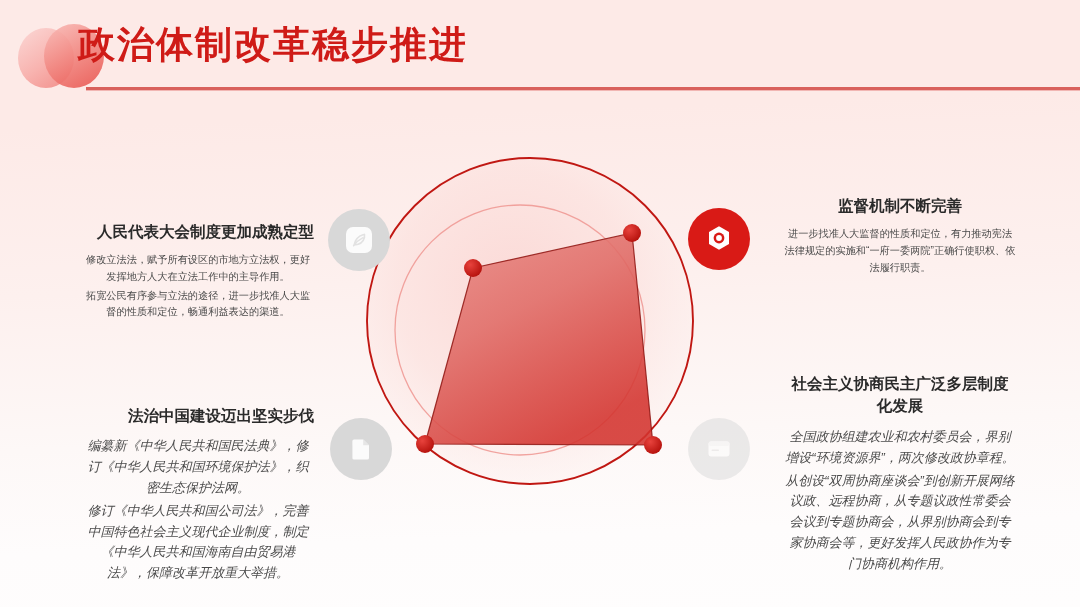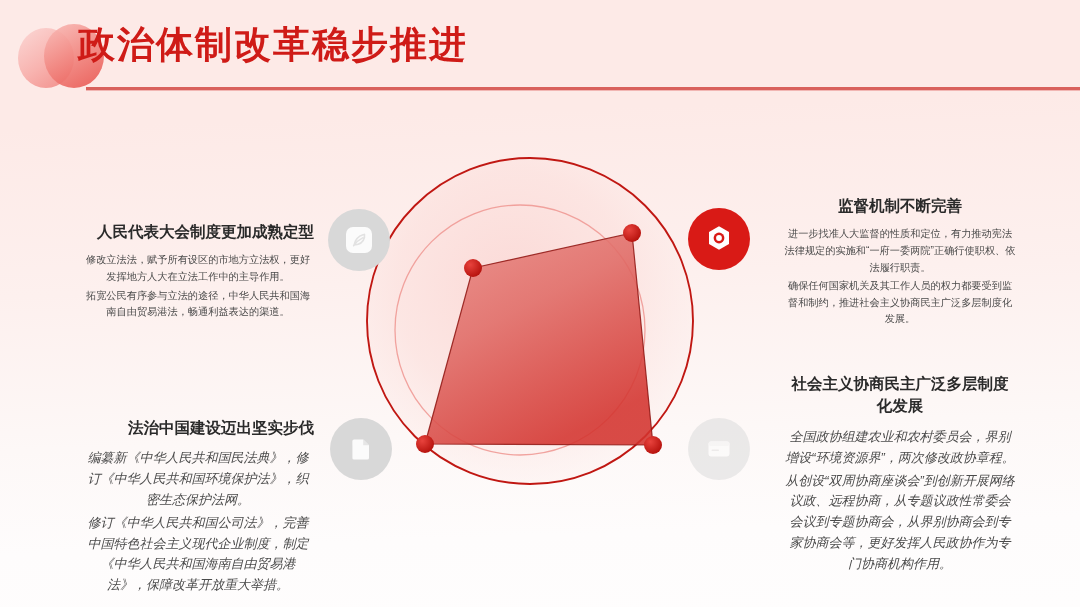--- a/index.html
+++ b/index.html
@@ -52,21 +52,21 @@
     margin:0 0 2px 0;
   }
   .left  { left:82px;  }
   .left h3 { text-align:right;margin-top:33px; }
   .left p  { text-align:center; }
   .right { left:784px; }
   .right h3 { text-align:center; }
   .right p  { text-align:center; }
 
   .b-tl { top:188px; }
-  .b-bl { top:384px; }
+  .b-bl { top:372px; }
   .b-tr { top:195px; }
   .b-br { top:373px; }
   .b-bl p, .b-br p { font-size:13px; line-height:1.6;font-style:italic; }
 
   
   .diagram { position:absolute; left:300px; top:120px; width:480px; height:400px; }
   .diagram svg { position:absolute; left:0; top:0; }
 
   
   .badge {
@@ -92,33 +92,32 @@
   <div class="deco-wrap">
     <span class="deco-circle deco-a"></span>
     <span class="deco-circle deco-b"></span>
   </div>
   <h1 class="title">政治体制改革稳步推进</h1>
   <div class="title-rule"></div>
 
   <div class="block left b-tl">
     <h3>人民代表大会制度更加成熟定型</h3>
     <p>修改立法法，赋予所有设区的市地方立法权，更好发挥地方人大在立法工作中的主导作用。</p>
-    <p>拓宽公民有序参与立法的途径，中华人民共和国海南自由贸易港法，畅通利益表达的渠道。</p>
+    <p>拓宽公民有序参与立法的途径，进一步找准人大监督的性质和定位，畅通利益表达的渠道。</p>
   </div>
 
   <div class="block left b-bl">
     <h3>法治中国建设迈出坚实步伐</h3>
     <p>编纂新《中华人民共和国民法典》，修订《中华人民共和国环境保护法》，织密生态保护法网。</p>
     <p>修订《中华人民共和国公司法》，完善中国特色社会主义现代企业制度，制定《中华人民共和国海南自由贸易港法》，保障改革开放重大举措。</p>
   </div>
 
   <div class="block right b-tr">
     <h3>监督机制不断完善</h3>
     <p>进一步找准人大监督的性质和定位，有力推动宪法法律规定的实施和“一府一委两院”正确行使职权、依法履行职责。</p>
-    <p>确保任何国家机关及其工作人员的权力都要受到监督和制约，推进社会主义协商民主广泛多层制度化发展。</p>
   </div>
 
   <div class="block right b-br">
     <h3>社会主义协商民主广泛多层制度化发展</h3>
     <p>全国政协组建农业和农村委员会，界别增设“环境资源界”，两次修改政协章程。</p>
     <p>从创设“双周协商座谈会”到创新开展网络议政、远程协商，从专题议政性常委会会议到专题协商会，从界别协商会到专家协商会等，更好发挥人民政协作为专门协商机构作用。</p>
   </div>
 
   <div class="diagram">
     <svg width="480" height="400" viewBox="300 120 480 400">

